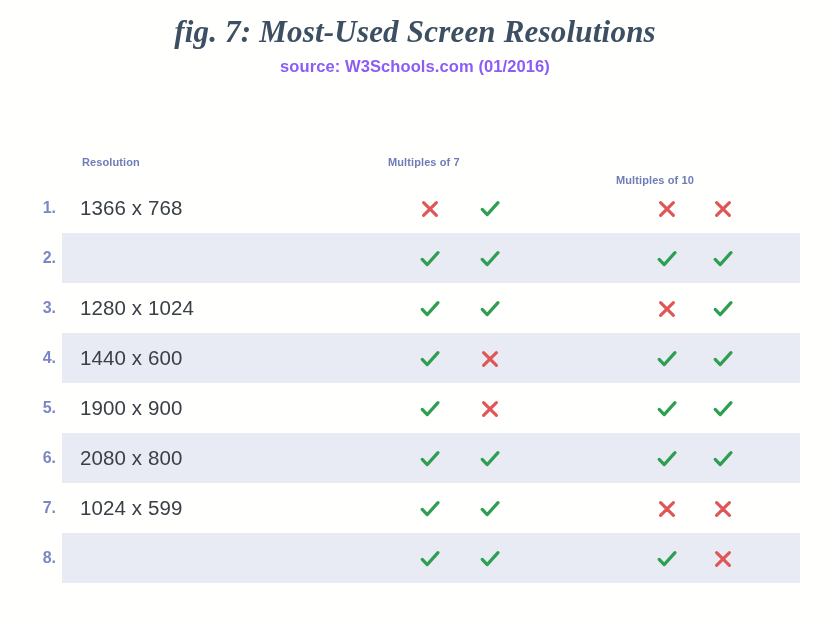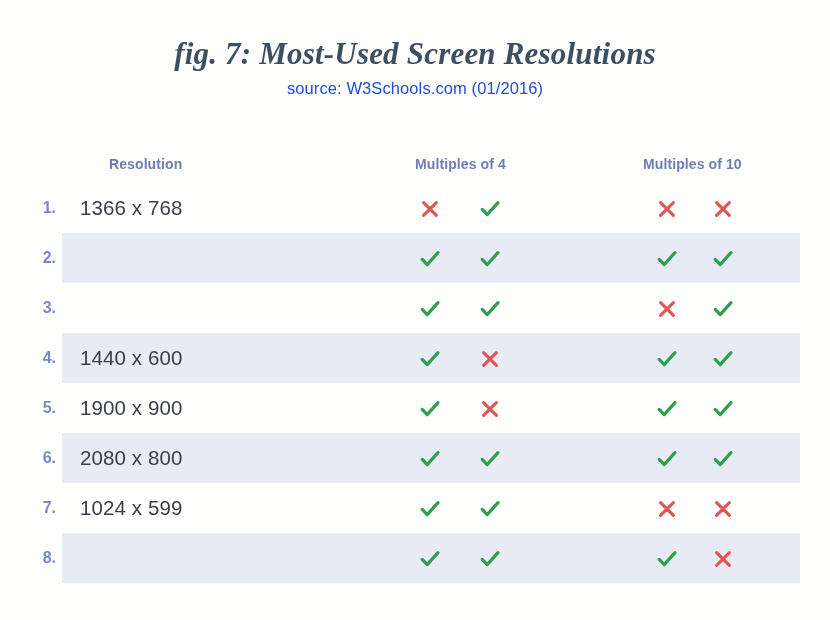--- a/index.html
+++ b/index.html
@@ -10,66 +10,65 @@
     width: 830px;
     height: 620px;
     background: #fffffd;
     font-family: "Liberation Sans", sans-serif;
     overflow: hidden;
     position: relative;
   }
 
   
   .fig-header {
-    padding-top: 36px;
+    padding-top: 14px;
     text-align: center;
   }
   .fig-title {
     font-family: "Liberation Serif", serif;
     font-style: italic;
     font-weight: bold;
     font-size: 31px;
     color: #3d4f63;
     letter-spacing: 0.2px;
     line-height: 1.15;
     margin: 0;
   }
   .fig-source {
     font-family: "Liberation Sans", sans-serif;
-    font-weight: normal;
+    font-weight: bold;
     font-size: 16.5px;
-    color: #1d4ed8;
+    color: #8b5cf6;
     margin-top: 7px;
     letter-spacing: 0.1px;
   }
 
   
   .table-wrap {
     position: absolute;
     left: 0;
     top: 145px;
     width: 830px;
   }
 
   .col-head-row {
     position: relative;
     height: 38px;
   }
   .col-head {
     position: absolute;
     font-weight: bold;
-    font-size: 14px;
+    font-size: 11px;
     color: #6f7cb8;
     letter-spacing: 0.1px;
     white-space: nowrap;
-    margin-left: 27px;
   }
   .col-head.resolution { left: 82px;  top: 11px; }
   .col-head.mult8      { left: 388px; top: 11px; }
-  .col-head.mult10     { left: 616px; top: 11px; }
+  .col-head.mult10     { left: 616px; top: 29px; }
 
   .rows { position: relative; }
 
   .row {
     position: relative;
     height: 50px;
   }
   .row-stripe {
     position: absolute;
     left: 62px;
@@ -126,21 +125,21 @@
 
 <div class="fig-header">
   <div class="fig-title">fig. 7: Most-Used Screen Resolutions</div>
   <div class="fig-source">source: W3Schools.com (01/2016)</div>
 </div>
 
 <div class="table-wrap">
 
   <div class="col-head-row">
     <div class="col-head resolution">Resolution</div>
-    <div class="col-head mult8">Multiples of 4</div>
+    <div class="col-head mult8">Multiples of 7</div>
     <div class="col-head mult10">Multiples of 10</div>
   </div>
 
   <div class="rows" id="rows">
       <div class="row odd">
         <div class="row-stripe"></div>
         <div class="row-num">1.</div>
         <div class="row-label">1366 x 768</div>
         <span class="mark m8a"><svg width="22" height="22" viewBox="0 0 24 24" aria-hidden="true">
             <path d="M5 5 L19 19 M19 5 L5 19" fill="none" stroke="#e05555" stroke-width="3.4" stroke-linecap="round"></path>
@@ -167,20 +166,21 @@
         <span class="mark m10a"><svg width="24" height="24" viewBox="0 0 24 24" aria-hidden="true">
             <path d="M4.2 12.4 L9.2 17.6 L20.0 5.6" fill="none" stroke="#2e9e51" stroke-width="3.2" stroke-linecap="round" stroke-linejoin="round"></path>
           </svg></span>
         <span class="mark m10b"><svg width="24" height="24" viewBox="0 0 24 24" aria-hidden="true">
             <path d="M4.2 12.4 L9.2 17.6 L20.0 5.6" fill="none" stroke="#2e9e51" stroke-width="3.2" stroke-linecap="round" stroke-linejoin="round"></path>
           </svg></span>
       </div>
       <div class="row odd">
         <div class="row-stripe"></div>
         <div class="row-num">3.</div>
+        <div class="row-label">1280 x 1024</div>
         <span class="mark m8a"><svg width="24" height="24" viewBox="0 0 24 24" aria-hidden="true">
             <path d="M4.2 12.4 L9.2 17.6 L20.0 5.6" fill="none" stroke="#2e9e51" stroke-width="3.2" stroke-linecap="round" stroke-linejoin="round"></path>
           </svg></span>
         <span class="mark m8b"><svg width="24" height="24" viewBox="0 0 24 24" aria-hidden="true">
             <path d="M4.2 12.4 L9.2 17.6 L20.0 5.6" fill="none" stroke="#2e9e51" stroke-width="3.2" stroke-linecap="round" stroke-linejoin="round"></path>
           </svg></span>
         <span class="mark m10a"><svg width="22" height="22" viewBox="0 0 24 24" aria-hidden="true">
             <path d="M5 5 L19 19 M19 5 L5 19" fill="none" stroke="#e05555" stroke-width="3.4" stroke-linecap="round"></path>
           </svg></span>
         <span class="mark m10b"><svg width="24" height="24" viewBox="0 0 24 24" aria-hidden="true">

